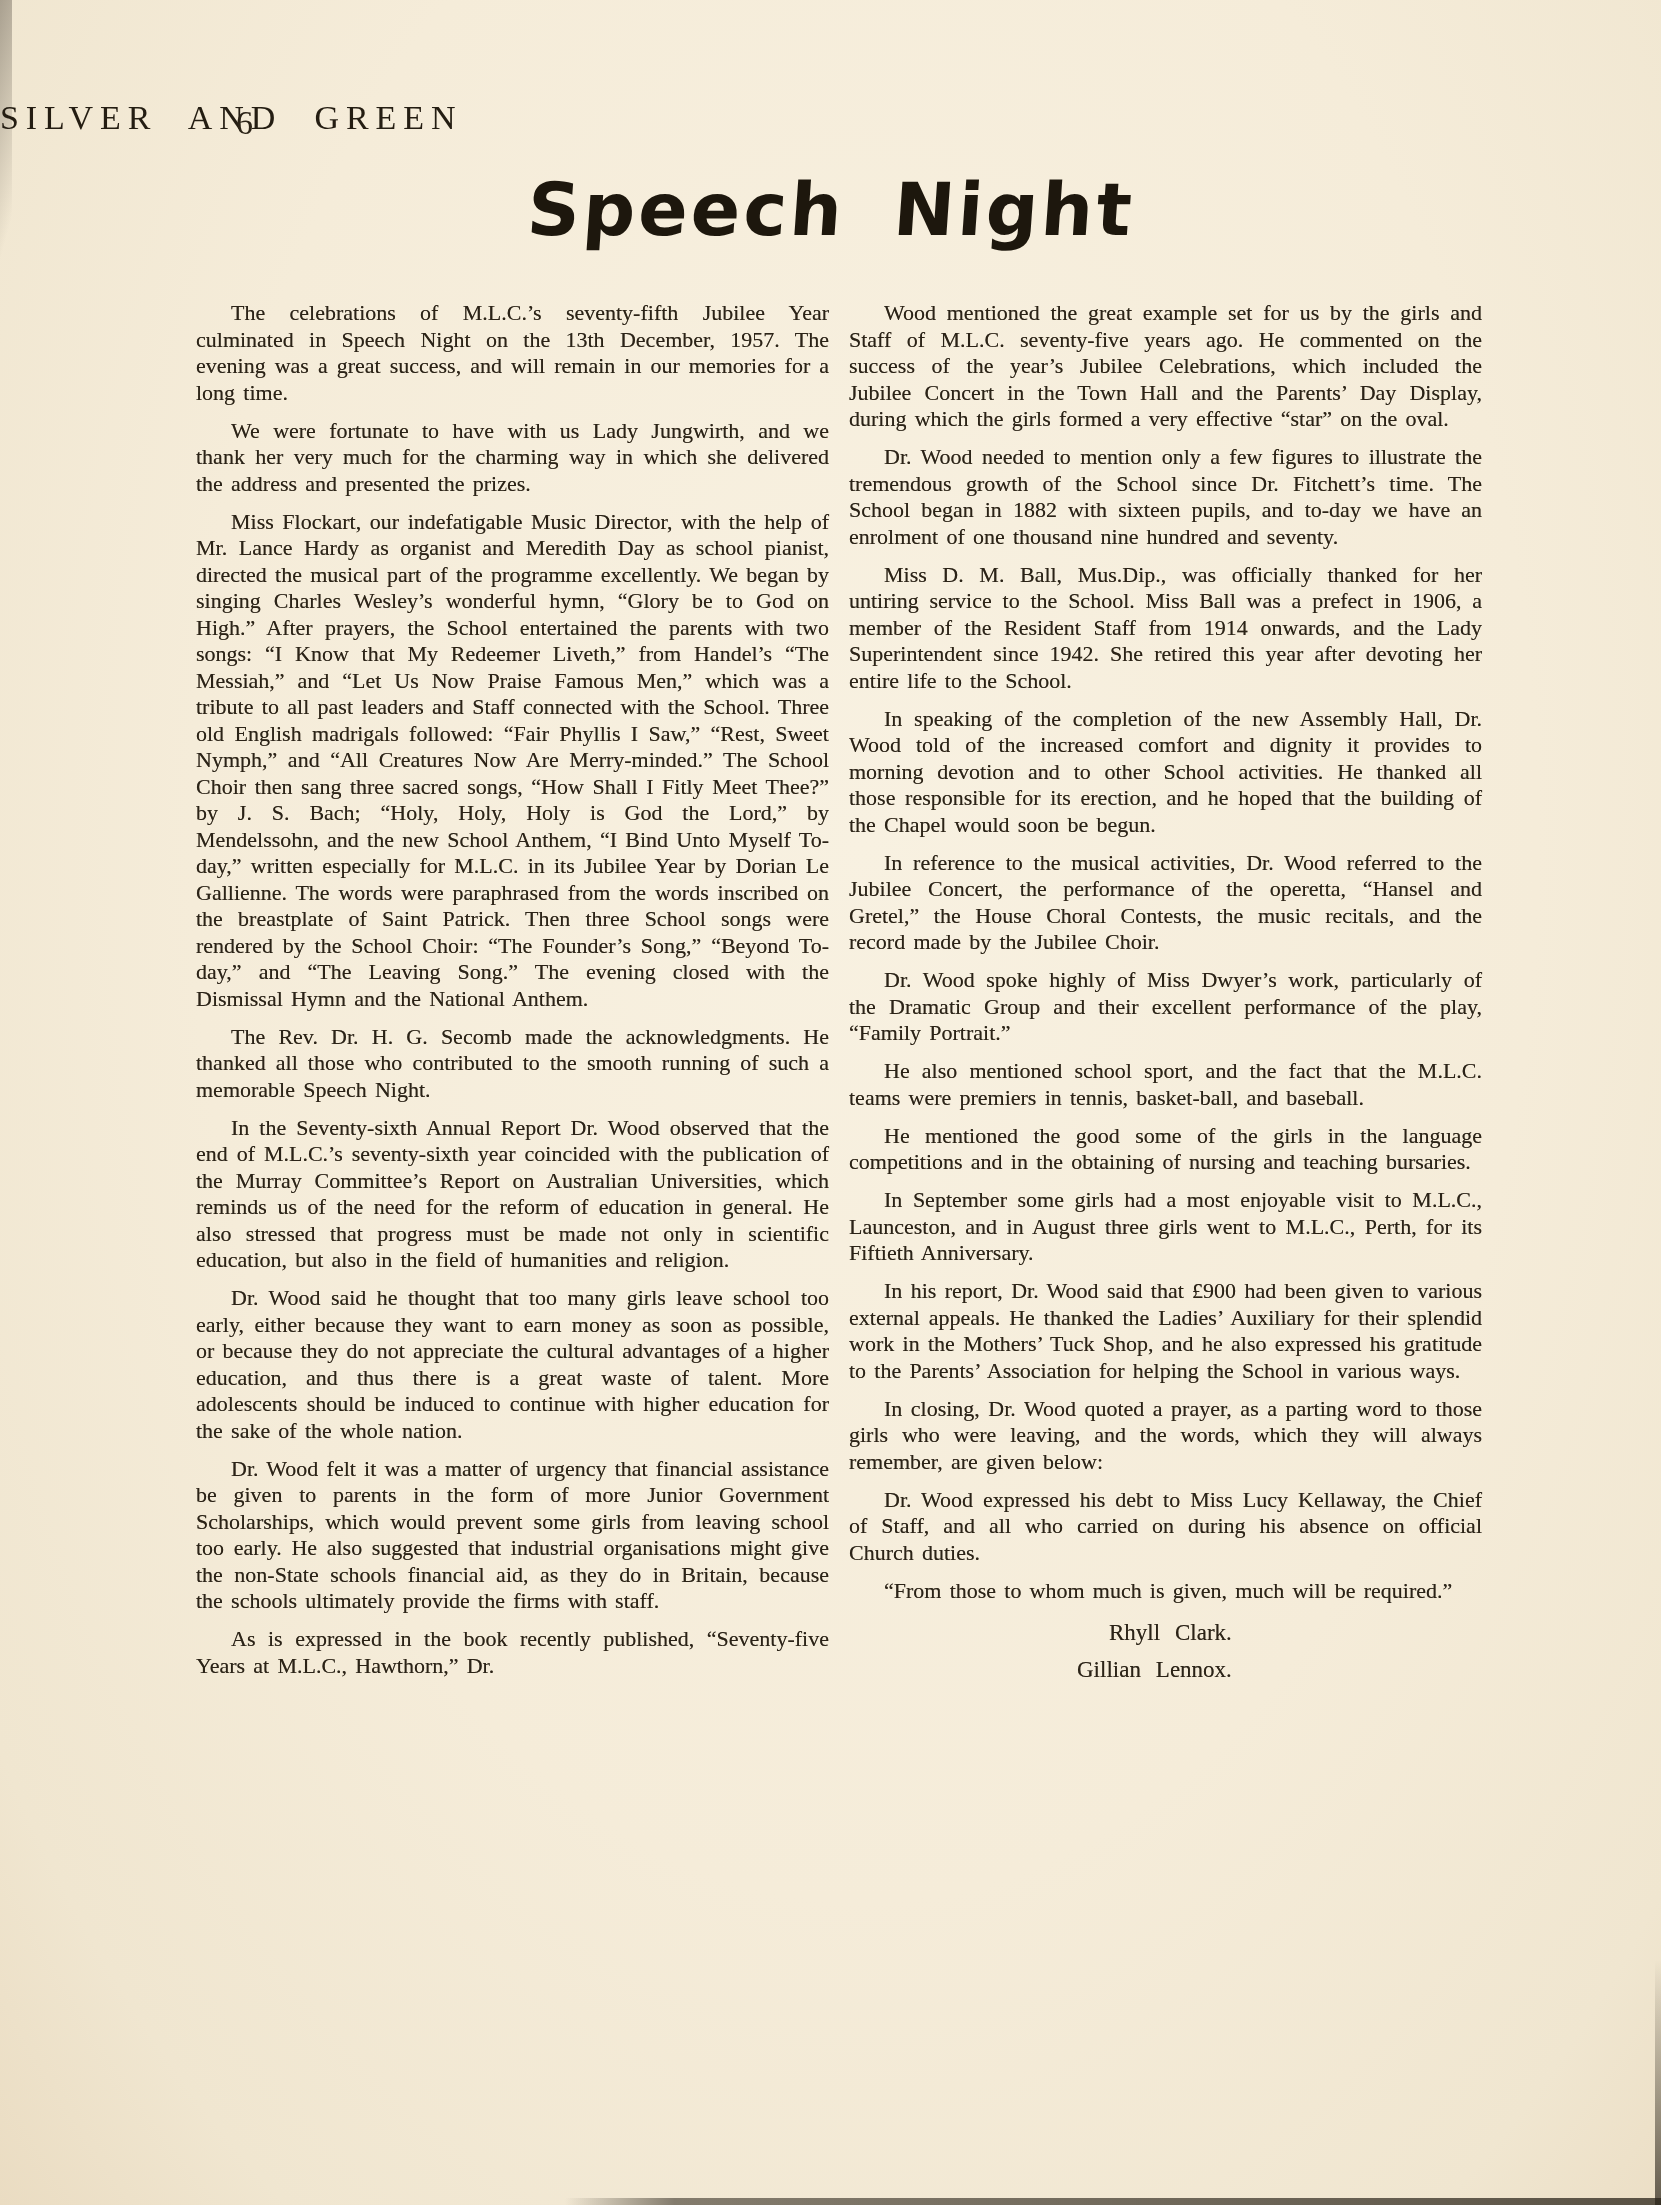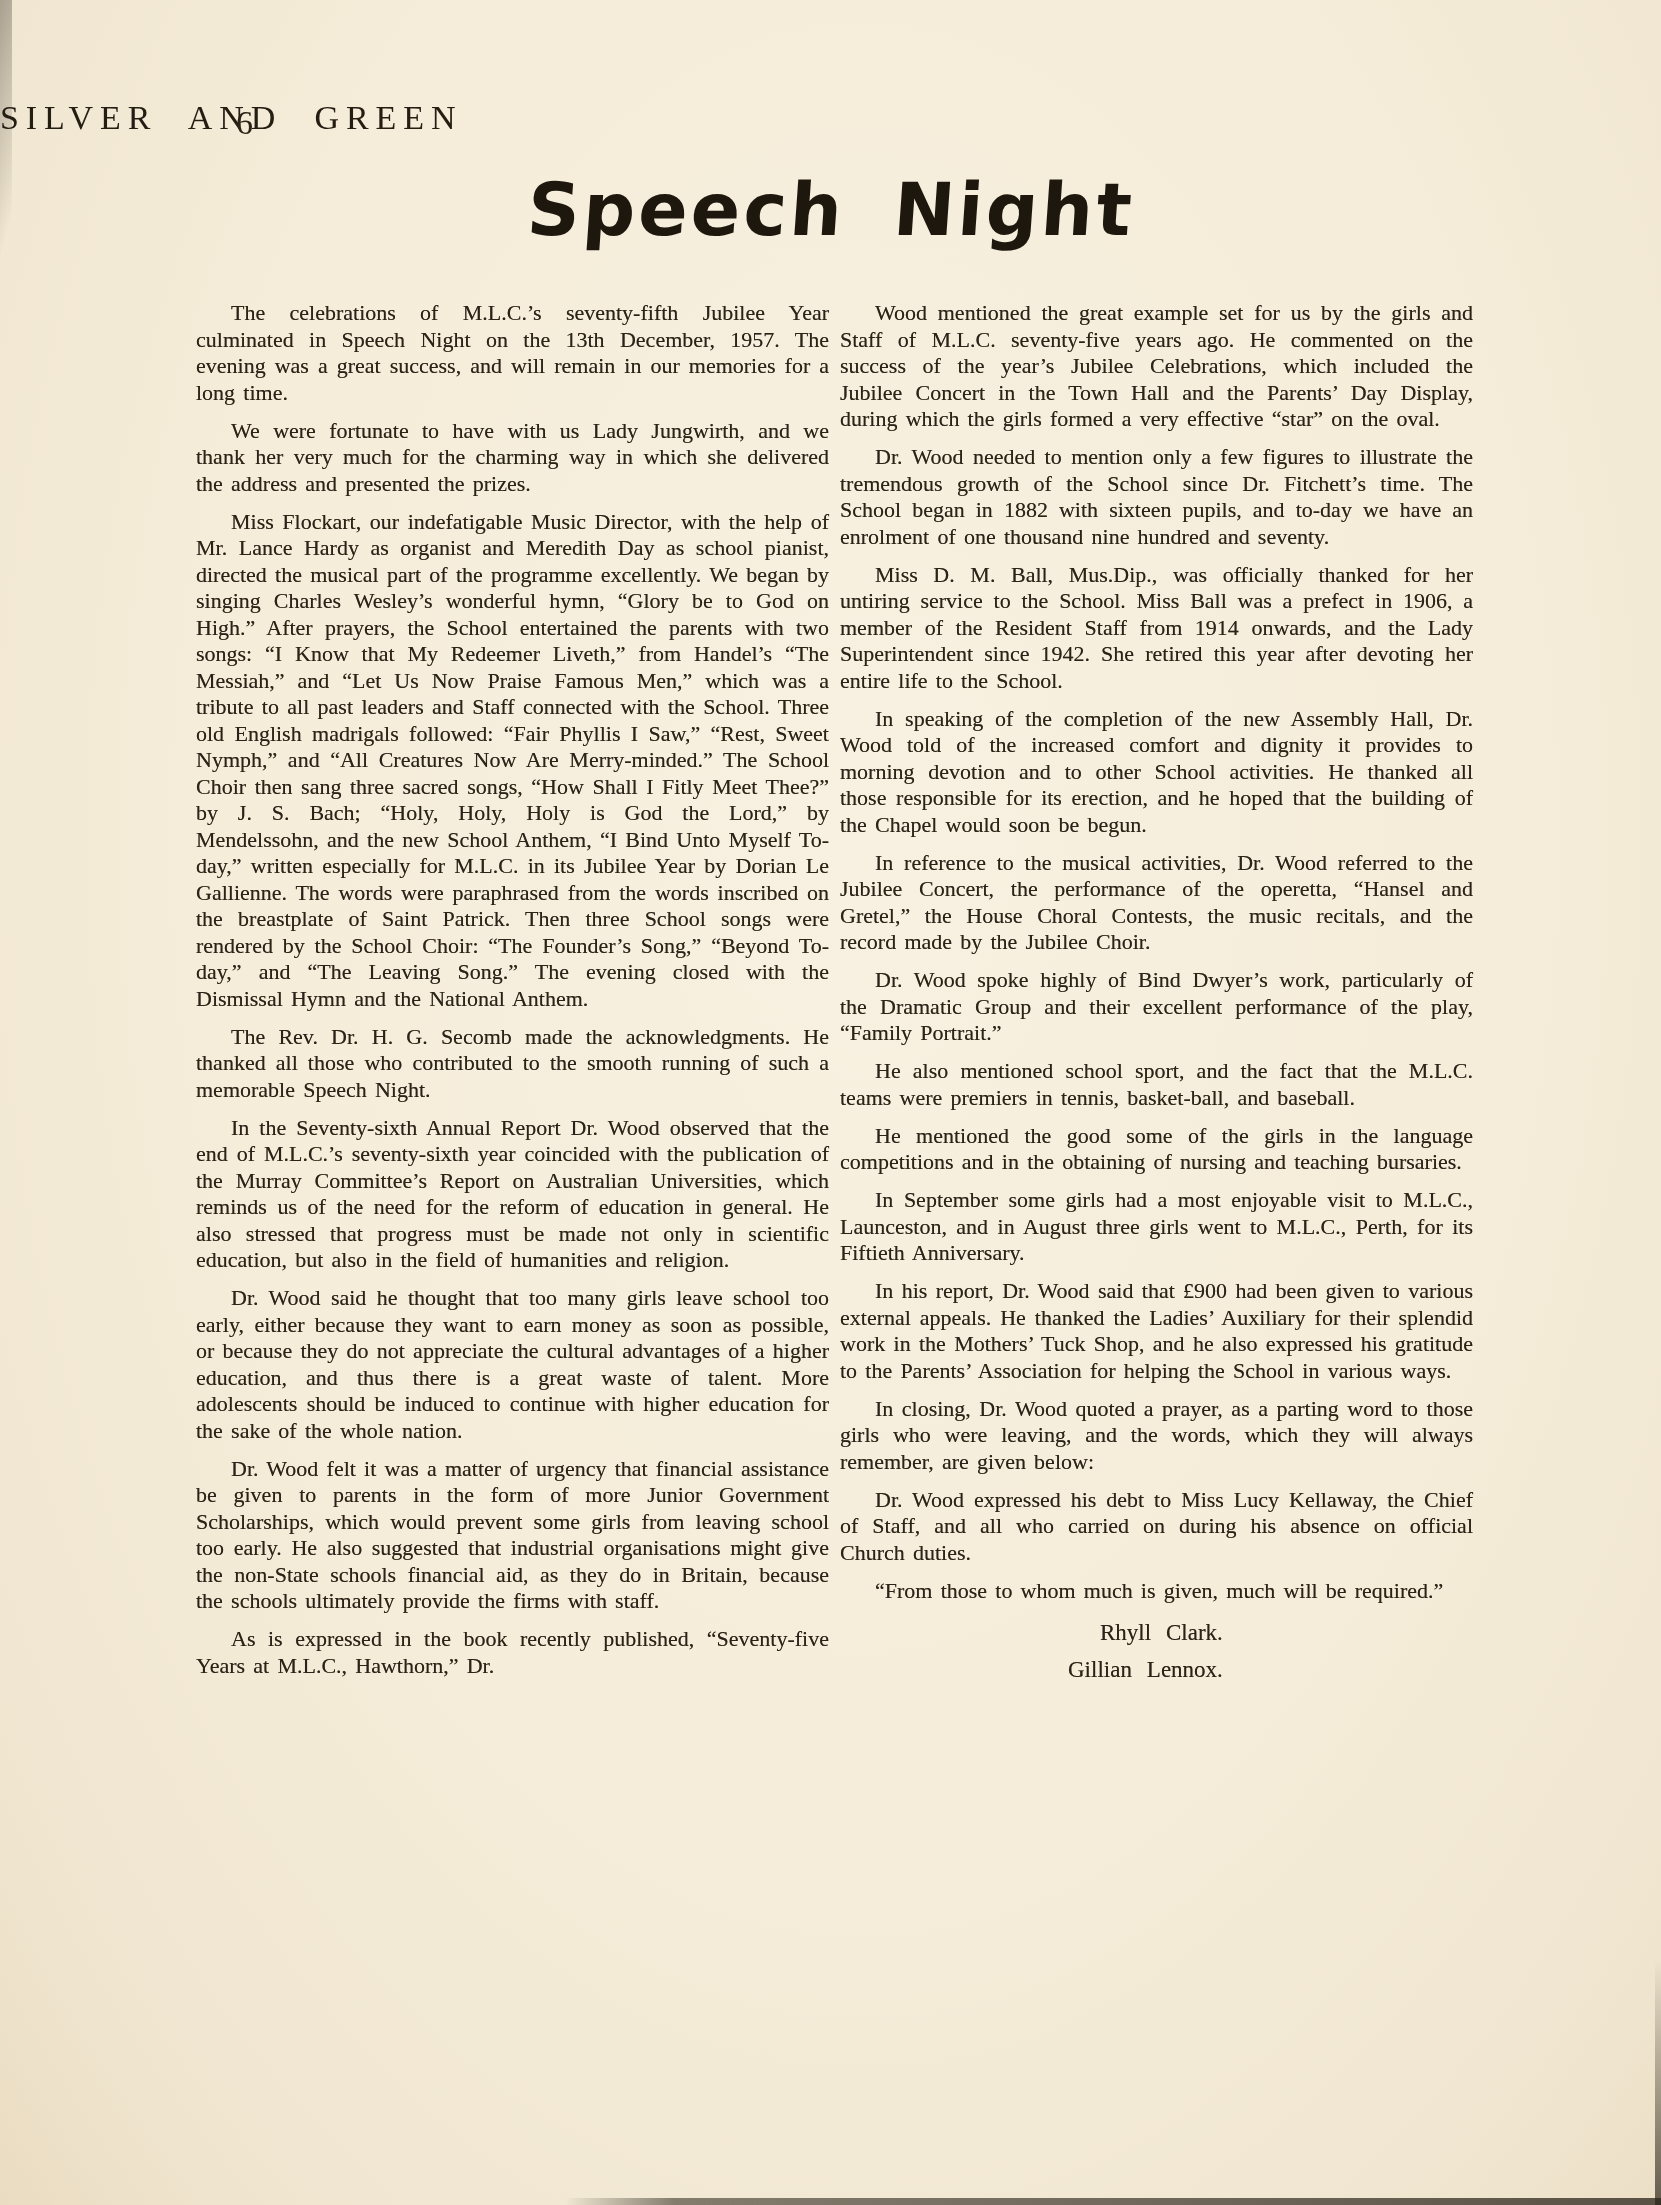--- a/index.html
+++ b/index.html
@@ -53,21 +53,21 @@
     font-weight: 700;
     font-size: 73px;
     letter-spacing: 3.1px;
     word-spacing: 20px;
     color: #1d170d;
     transform: skewX(-4deg);
   }
   .columns {
     position: absolute; top: 300px; left: 196px;
     width: 1294px;
-    display: flex; gap: 11px;
+    display: flex; gap: 20px;
     text-shadow: 0 0 0.4px rgba(43,35,23,.55);
   }
   .col { width: 633px; }
   .para {
     margin: 0 0 11.5px 0;
     font-size: 22px;
     line-height: 26.5px;
     text-align: justify;
     text-indent: 35px;
     word-spacing: 2.7px;
@@ -111,21 +111,21 @@
         <p class="para">Dr. Wood felt it was a matter of urgency that financial assistance be given to parents in the form of more Junior Government Scholarships, which would prevent some girls from leaving school too early. He also suggested that industrial organisations might give the non-State schools financial aid, as they do in Britain, because the schools ultimately provide the firms with staff.</p>
         <p class="para">As is expressed in the book recently published, “Seventy-five Years at M.L.C., Hawthorn,” Dr.</p>
       </section>
     <section class="col">
       <div>
           <p class="para">Wood mentioned the great example set for us by the girls and Staff of M.L.C. seventy-five years ago.  He commented on the success of the year’s Jubilee Celebrations, which included the Jubilee Concert in the Town Hall and the Parents’ Day Display, during which the girls formed a very effective “star” on the oval.</p>
           <p class="para">Dr. Wood needed to mention only a few figures to illustrate the tremendous growth of the School since Dr. Fitchett’s time.  The School began in 1882 with sixteen pupils, and to-day we have an enrolment of one thousand nine hundred and seventy.</p>
           <p class="para">Miss D. M. Ball, Mus.Dip., was officially thanked for her untiring service to the School. Miss Ball was a prefect in 1906, a member of the Resident Staff from 1914 onwards, and the Lady Superintendent since 1942.  She retired this year after devoting her entire life to the School.</p>
           <p class="para">In speaking of the completion of the new Assembly Hall, Dr. Wood told of the increased comfort and dignity it provides to morning devotion and to other School activities. He thanked all those responsible for its erection, and he hoped that the building of the Chapel would soon be begun.</p>
           <p class="para">In reference to the musical activities, Dr. Wood referred to the Jubilee Concert, the performance of the operetta, “Hansel and Gretel,” the House Choral Contests, the music recitals, and the record made by the Jubilee Choir.</p>
-          <p class="para">Dr. Wood spoke highly of Bind Dwyer’s work, particularly of the Dramatic Group and their excellent performance of the play, “Family Portrait.”</p>
+          <p class="para">Dr. Wood spoke highly of Miss Dwyer’s work, particularly of the Dramatic Group and their excellent performance of the play, “Family Portrait.”</p>
           <p class="para">He also mentioned school sport, and the fact that the M.L.C. teams were premiers in tennis, basket-ball, and baseball.</p>
           <p class="para">He mentioned the good some of the girls in the language competitions and in the obtaining of nursing and teaching bursaries.</p>
           <p class="para">In September some girls had a most enjoyable visit to M.L.C., Launceston, and in August three girls went to M.L.C., Perth, for its Fiftieth Anniversary.</p>
           <p class="para">In his report, Dr. Wood said that £900 had been given to various external appeals. He thanked the Ladies’ Auxiliary for their splendid work in the Mothers’ Tuck Shop, and he also expressed his gratitude to the Parents’ Association for helping the School in various ways.</p>
           <p class="para">In closing, Dr. Wood quoted a prayer, as a parting word to those girls who were leaving, and the words, which they will always remember, are given below:</p>
           <p class="para">Dr. Wood expressed his debt to Miss Lucy Kellaway, the Chief of Staff, and all who carried on during his absence on official Church duties.</p>
           <p class="para">“From those to whom much is given, much will be required.”</p>
         </div>
       <div class="signatures">
           <p class="signature">Rhyll Clark.</p>

